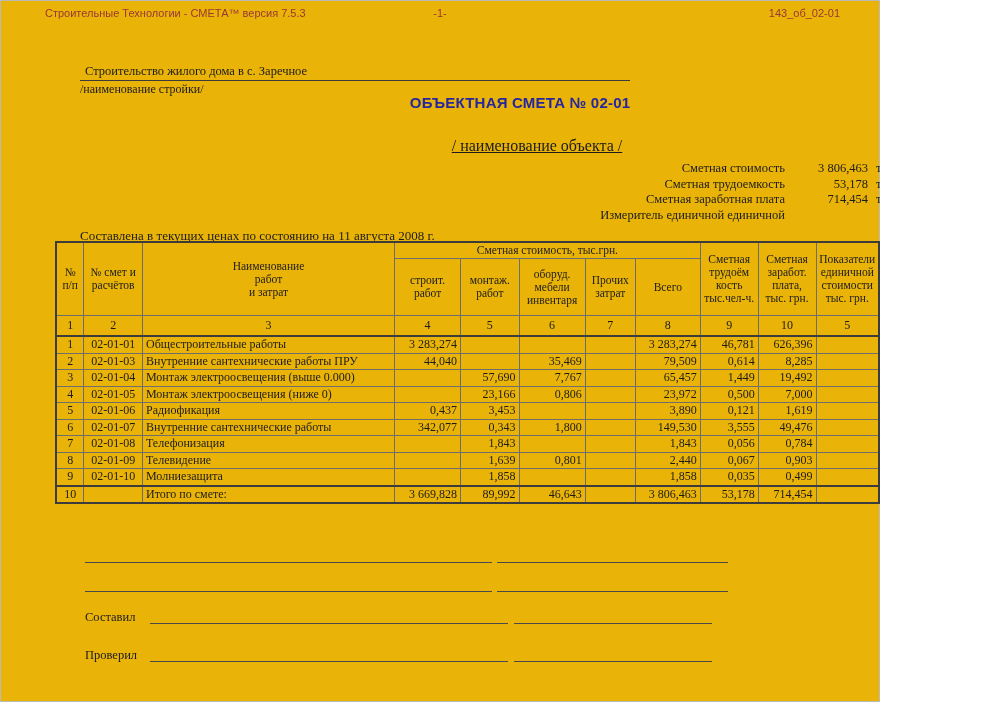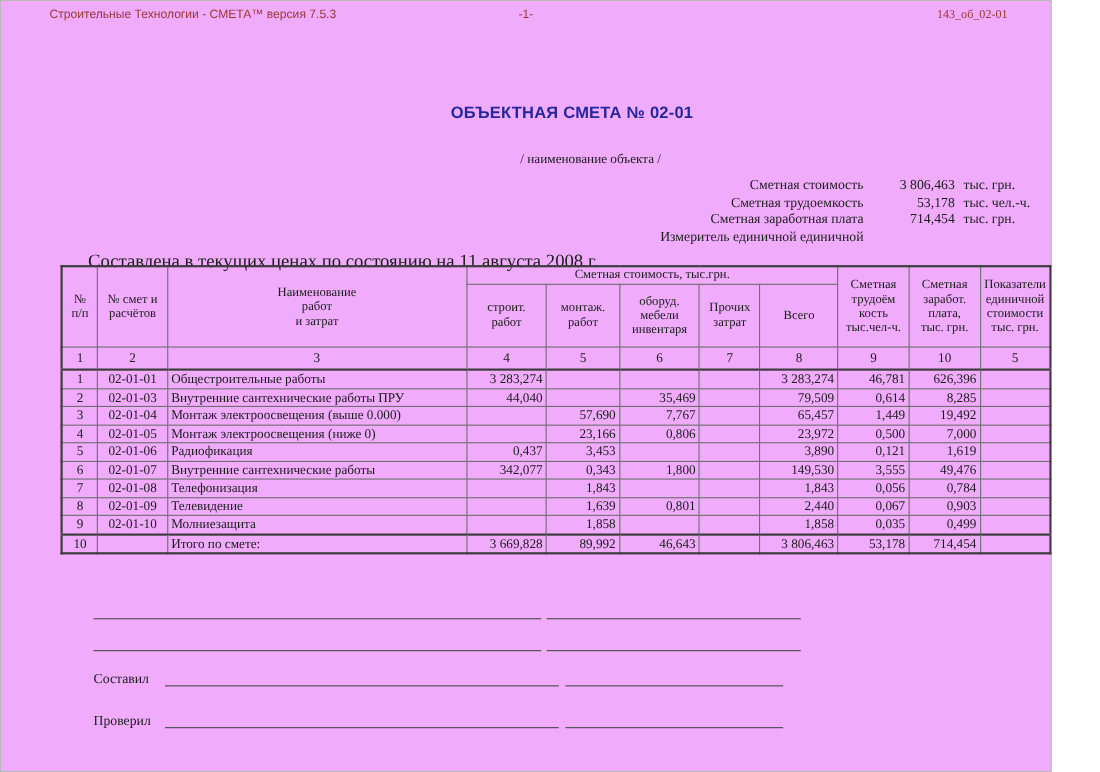--- a/index.html
+++ b/index.html
@@ -1,47 +1,47 @@
 <!DOCTYPE html>
 <html style="--header_red: #993734; --title_navy: #26269e;"><head>
 <meta charset="utf-8">
 <style>
   html,body{margin:0;padding:0;background:#ffffff;}
   .page{
-    position:relative;width:956px;height:702px;background:#f0abfc;
+    position:relative;width:880px;height:702px;background:#eab308;
     font-family:"Liberation Serif", serif;color:#1c1c1c;overflow:hidden;
     box-shadow:inset 0 0 0 1px #b9b9b9;
   }
   
   .app-header{position:absolute;top:7px;left:0;width:100%;
     font-family:"Liberation Sans", sans-serif;font-size:11px;color:var(--header_red,#993734);}
   .app-header .left{position:absolute;left:45px;top:0;white-space:nowrap;}
   .app-header .center{position:absolute;left:0;top:0;width:100%;text-align:center;}
-  .app-header .right{position:absolute;right:40px;top:0;white-space:nowrap;font-family:Liberation Serif, serif;}
+  .app-header .right{position:absolute;right:40px;top:0;white-space:nowrap;}
 
   .form-info{position:absolute;top:33px;right:70px;text-align:right;font-size:12.5px;line-height:15px;}
 
   .construction{position:absolute;top:64px;left:80px;width:550px;}
   .construction .name{padding-left:5px;font-size:12.5px;border-bottom:1px solid #3c3c3c;padding-bottom:1px;}
   .construction .caption{font-size:12px;margin-top:1px;}
 
   .doc-title{position:absolute;top:94px;left:40px;width:960px;text-align:center;
     font-family:"Liberation Sans", sans-serif;font-weight:bold;font-size:15px;color:var(--title_navy,#26269e);letter-spacing:.2px;}
 
   .object-block{position:absolute;top:136px;left:74px;width:926px;text-align:center;font-size:12.5px;}
   .object-block .name{display:inline-block;border-bottom:1px solid #3c3c3c;padding:0 2px 1px 2px;}
-  .object-block .caption{font-size:12px;margin-top:1px;}
+  .object-block .caption{font-size:16px;margin-top:1px;text-decoration:underline;}
 
   .summary{position:absolute;top:161px;left:455px;font-size:12.5px;line-height:15.5px;}
   .summary .row{display:flex;}
   .summary .lbl{width:330px;text-align:right;}
   .summary .val{width:83px;text-align:right;}
   .summary .unit{margin-left:8px;width:110px;text-align:left;}
 
-  .compiled{position:absolute;top:228px;left:80px;font-size:17px;}
+  .compiled{position:absolute;top:228px;left:80px;font-size:13px;}
 
   
   .tbl-wrap{position:absolute;top:241px;left:55px;}
   table{border-collapse:collapse;table-layout:fixed;border:2px solid #3c3c3c;}
   td,th{border:1px solid #6e6e6e;font-weight:normal;overflow:hidden;}
   th{font-size:11.5px;line-height:13px;text-align:center;vertical-align:middle;white-space:pre-line;padding:1px 2px;}
   .group-th{height:15px;padding:0 0;}
   .labels-row th{height:54px;}
   .numbers-row td{height:17px;text-align:center;font-size:12px;border-bottom:2px solid #3c3c3c;}
   tbody td{height:15.5px;font-size:12px;line-height:15px;padding:0 3px;white-space:nowrap;}
@@ -59,20 +59,24 @@
 
 <div class="page">
 
   <div class="app-header">
     <span class="left">Строительные Технологии - СМЕТА™ версия 7.5.3</span>
     <span class="center">-1-</span>
     <span class="right">143_об_02-01</span>
   </div>
 
 
+  <div class="construction">
+    <div class="name">Строительство жилого дома в с. Заречное</div>
+    <div class="caption">/наименование стройки/</div>
+  </div>
 
   <div class="doc-title">ОБЪЕКТНАЯ СМЕТА № 02-01</div>
 
   <div class="object-block">
     <div class="caption">/ наименование объекта /</div>
   </div>
 
   <div class="summary">
     <div class="row">
       <span class="lbl">Сметная стоимость</span>

